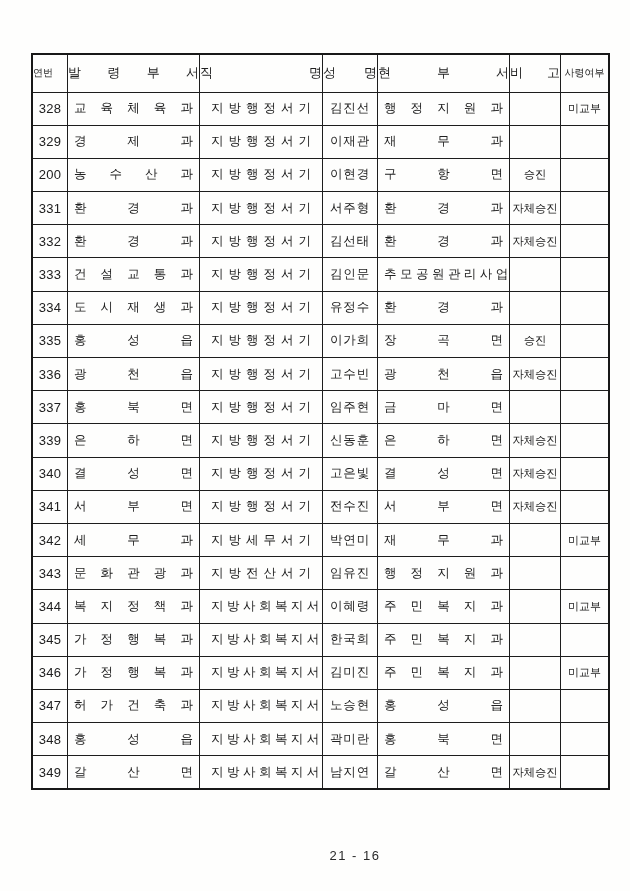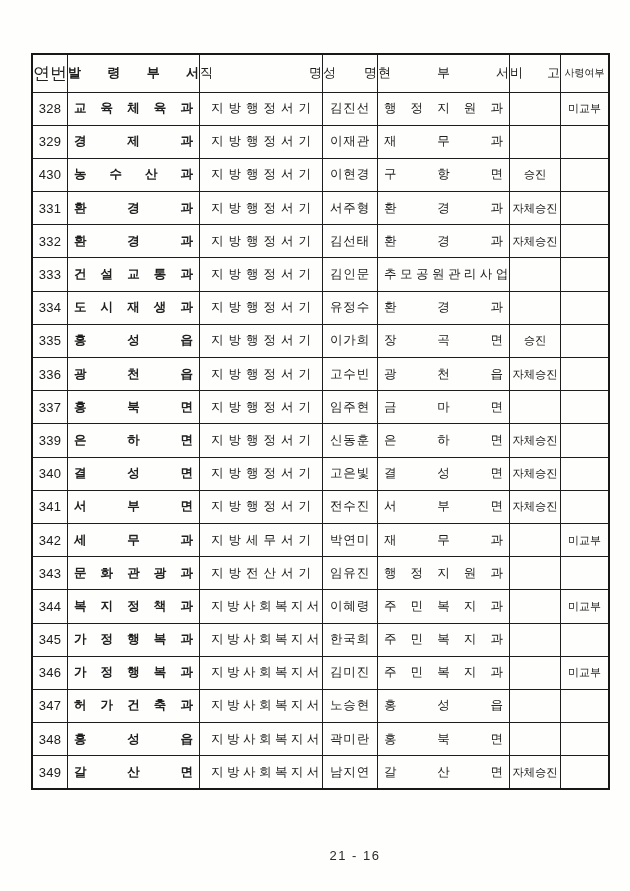--- a/index.html
+++ b/index.html
@@ -31,21 +31,21 @@
     overflow: hidden;
     white-space: nowrap;
     padding: 0;
     color: #202020;
   }
   thead tr { height: 38px; }
   tbody tr { height: 33.2px; }
 
   
   .col-no      { width: 34px; }
-  .col-dept    { width: 131px; font-weight: bold; }
+  .col-dept    { width: 131px; }
   .col-title   { width: 122px; }
   .col-name    { width: 54px; }
   .col-current { width: 131px; }
   .col-note    { width: 50px; }
   .col-issued  { width: 47px; }
 
   
   .dist {
     text-align: justify;
     text-align-last: justify;
@@ -69,21 +69,21 @@
     font-size: 11.3px;
     letter-spacing: 0;
   }
   td.col-issued {
     text-align: center;
     font-size: 11px;
   }
 
   
   th { font-weight: normal; font-size: 13px; }
-  th.col-no      { font-size: 17px; text-align: left; }
+  th.col-no      { font-size: 10px; text-align: left; }
   th.col-dept    { padding: 0 26px; }
   th.col-title   { padding: 0 42px; }
   th.col-name    { padding: 0 8px; }
   th.col-current { padding: 0 10px; }
   th.col-note    { padding: 0 9px; }
   th.col-issued  { font-size: 10px; text-align: center; letter-spacing: 0; }
 
   .footer {
     position: absolute;
     left: 0;
@@ -126,21 +126,21 @@
         <tr>
           <td class="col-no">329</td>
           <td class="col-dept dist">경 제 과</td>
           <td class="col-title dist">지 방 행 정 서 기</td>
           <td class="col-name">이재관</td>
           <td class="col-current dist">재 무 과</td>
           <td class="col-note"></td>
           <td class="col-issued"></td>
         </tr>
         <tr>
-          <td class="col-no">430</td>
+          <td class="col-no">200</td>
           <td class="col-dept dist">농 수 산 과</td>
           <td class="col-title dist">지 방 행 정 서 기</td>
           <td class="col-name">이현경</td>
           <td class="col-current dist">구 항 면</td>
           <td class="col-note">승진</td>
           <td class="col-issued"></td>
         </tr>
         <tr>
           <td class="col-no">331</td>
           <td class="col-dept dist">환 경 과</td>

